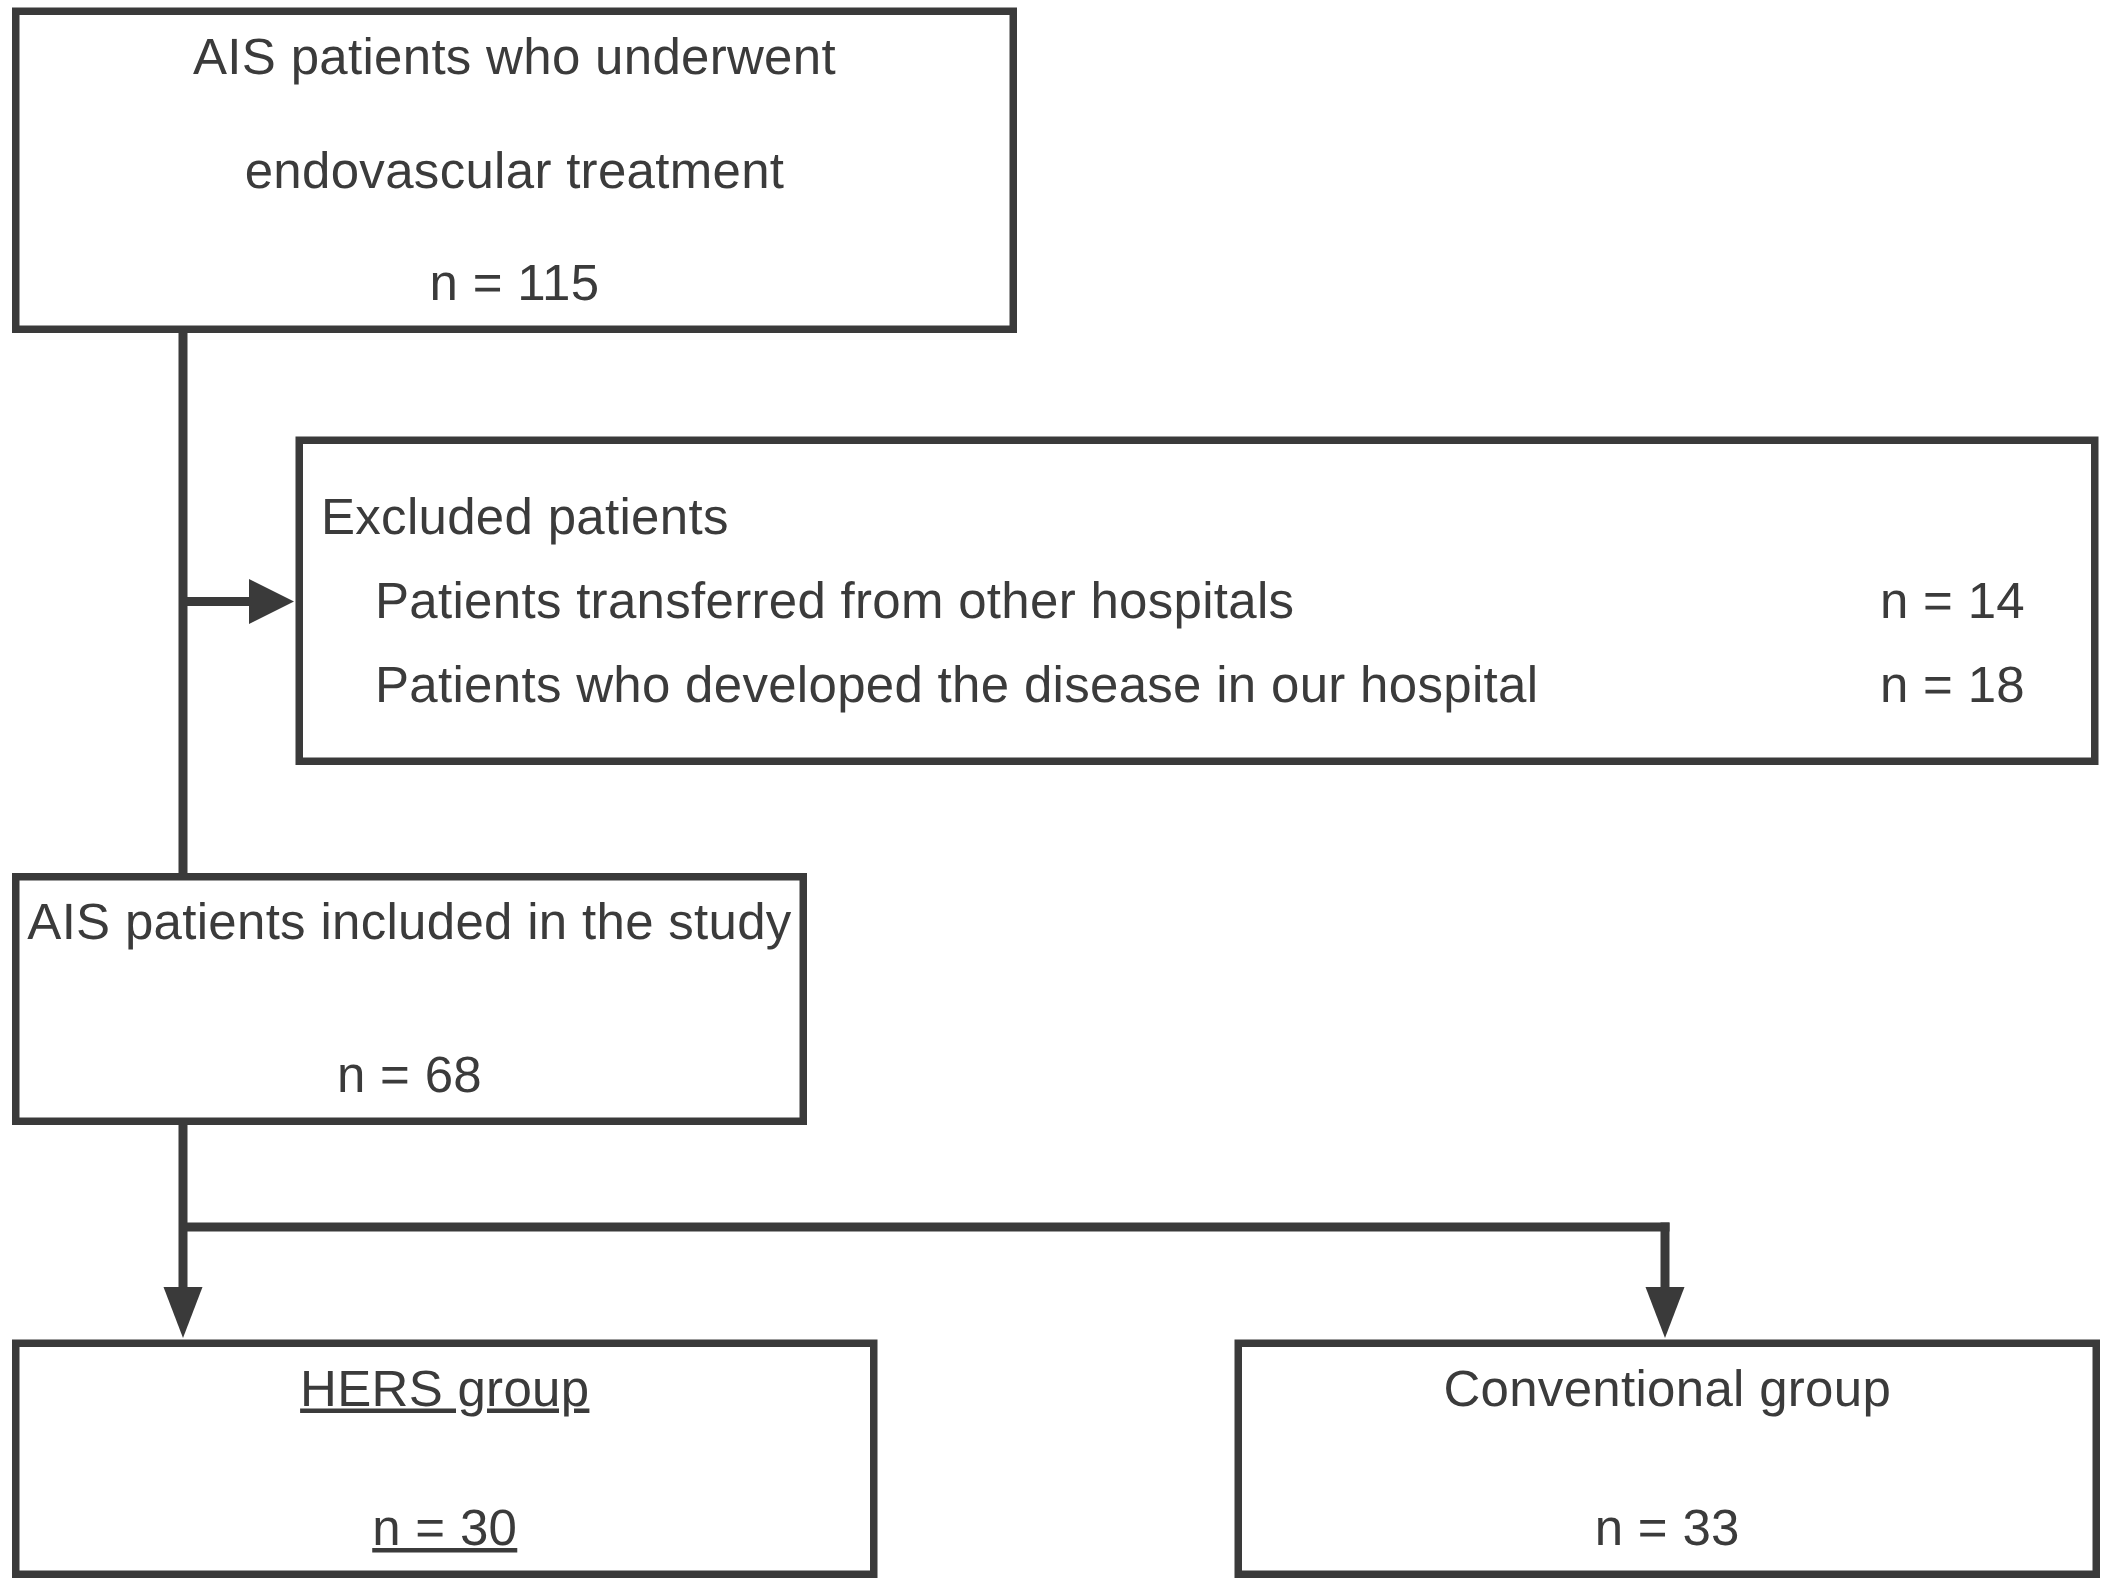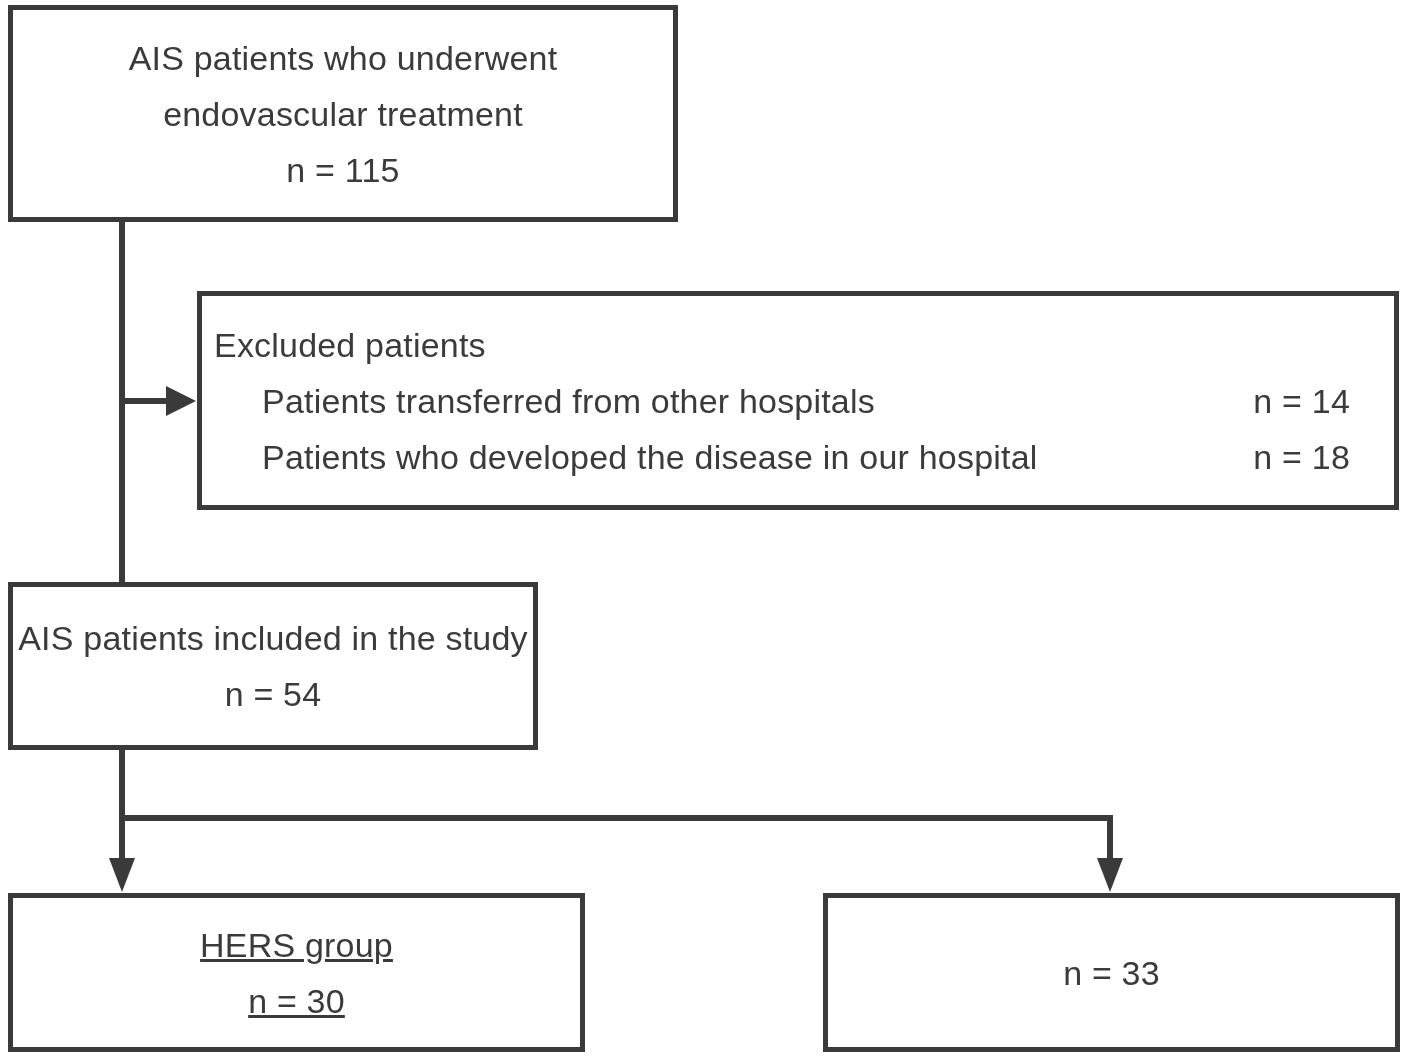--- a/index.html
+++ b/index.html
@@ -31,35 +31,35 @@
     display: flex;
     flex-direction: column;
     justify-content: center;
     font-size: 34px;
     line-height: 56px;
     letter-spacing: 0.2px;
   }
   .box.center {
     align-items: center;
     text-align: center;
+    justify-content: space-between;
   }
   .box-initial       { left: 8px;   top: 5px;   width: 670px;  height: 217px; }
   .box-excluded      { left: 197px; top: 291px; width: 1202px; height: 219px; }
   .box-included      { left: 8px;   top: 582px; width: 530px;  height: 168px; }
   .box-hers          { left: 8px;   top: 893px; width: 577px;  height: 159px; text-decoration: underline; }
   .box-conventional  { left: 823px; top: 893px; width: 577px;  height: 159px; }
 
   .excl-title {
     padding-left: 12px;
   }
   .excl-row {
     display: flex;
     padding-left: 48px;
     padding-right: 44px;
-    margin-left: 12px;
   }
   .excl-count {
     margin-left: auto;
     white-space: nowrap;
   }
   .line { display: block; }
 </style>
 </head>
 <body>
 
@@ -94,25 +94,26 @@
       <span class="excl-count">n = 14</span>
     </div>
     <div class="excl-row">
       <span>Patients who developed the disease in our hospital</span>
       <span class="excl-count">n = 18</span>
     </div>
   </div>
 
   <div class="box center box-included">
     <span class="line">AIS patients included in the study</span>
-    <span class="line">n = 54</span>
+    <span class="line">n = 68</span>
   </div>
 
   <div class="box center box-hers">
     <span class="line">HERS group</span>
     <span class="line">n = 30</span>
   </div>
 
   <div class="box center box-conventional">
+    <span class="line">Conventional group</span>
     <span class="line">n = 33</span>
   </div>
 
 </div>
 
 </body></html>

